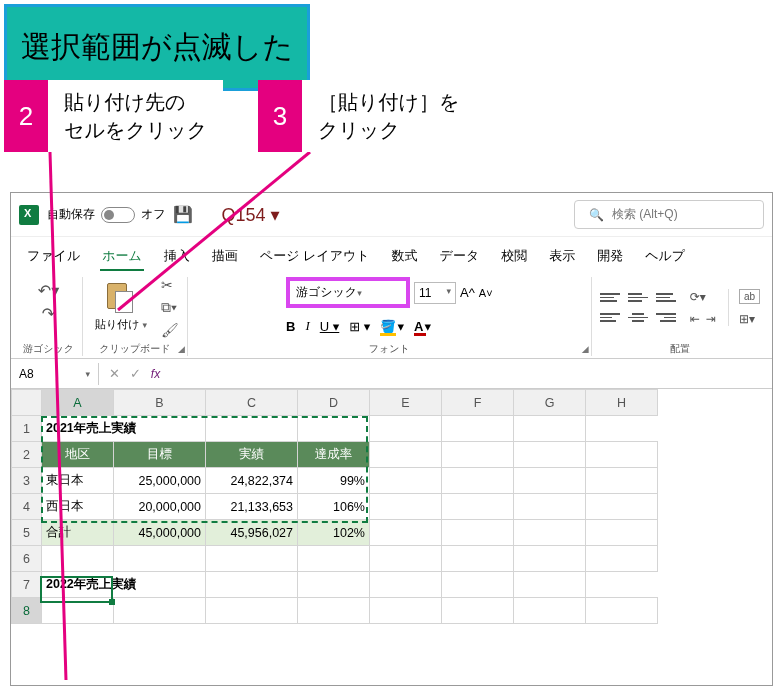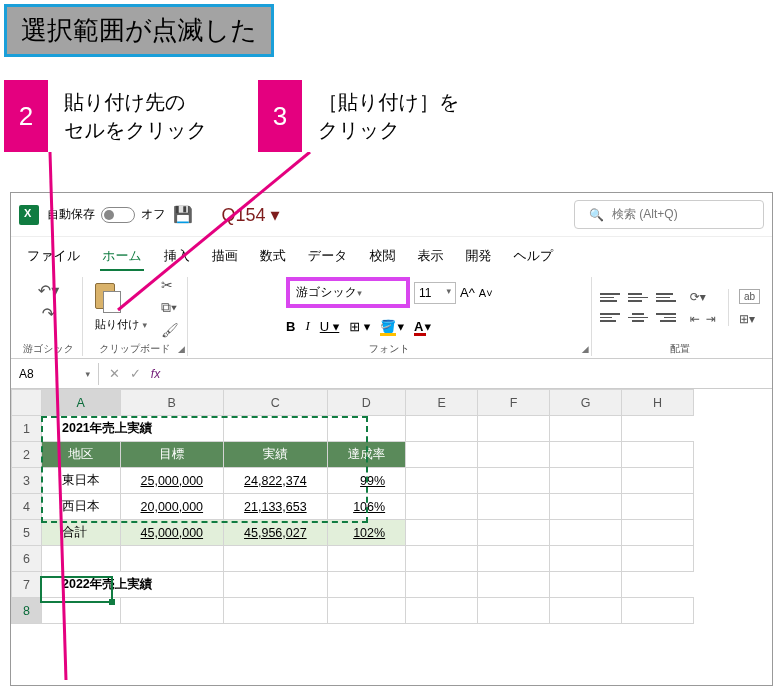--- a/index.html
+++ b/index.html
@@ -3,22 +3,22 @@
 <meta charset="utf-8">
 <style>
   * { box-sizing: border-box; margin: 0; padding: 0; }
   body { font-family: "Yu Gothic", "Meiryo", sans-serif; background: #fff; font-size: 13px; }
   
   .canvas { position: relative; width: 783px; height: 690px; }
   
   
   .callout-top {
     position: absolute; top: 4px; left: 4px;
-    border: 3px solid #1a9fd9; padding: 6px 14px;
-    font-size: 26px; background: #a3a3a3;
+    border: 3px solid #1a9fd9; padding: 20px 14px;
+    font-size: 30px; background: #14b8a6;
   }
   .callout-box {
     position: absolute; display: flex; align-items: stretch;
     font-size: 20px; background: #fff; z-index: 10;
   }
   .callout-num {
     background: #e4007f; color: #fff; width: 44px;
     display: flex; align-items: center; justify-content: center;
     font-size: 26px;
   }
@@ -61,21 +61,21 @@
   .ribbon-group {
     display: flex; flex-direction: column; align-items: center;
     padding: 0 8px; border-right: 1px solid #ddd; position: relative;
   }
   .ribbon-group:last-child { border-right: none; }
   .group-content { display: flex; align-items: center; gap: 6px; flex: 1; }
   .group-label { font-size: 10px; color: #555; margin-top: 4px; }
   .group-launcher { position: absolute; bottom: 2px; right: 2px; font-size: 9px; color: #777; }
   
   .paste-btn {
-    display: flex; flex-direction: column; align-items: flex-start;
+    display: flex; flex-direction: column; align-items: center;
     padding: 2px 4px; gap: 2px;
   }
   .clipboard-icon { width: 28px; height: 32px; position: relative; }
   .clipboard-icon .board { width: 20px; height: 26px; border: 1.5px solid #8a6d3b; border-radius: 2px; background: #d9b26a; position: absolute; left: 0; top: 0; }
   .clipboard-icon .paper { width: 18px; height: 22px; border: 1.5px solid #888; background: #fff; position: absolute; left: 8px; top: 8px; }
   .paste-btn-label { font-size: 11px; }
   .small-icons { display: flex; flex-direction: column; gap: 6px; margin-left: 4px; }
   .scissors, .copy-icn, .brush { font-size: 14px; color: #555; }
   
   .font-select {
@@ -121,22 +121,22 @@
   .grid-table th, .grid-table td {
     border: 1px solid #d4d4d4; font-size: 12.5px;
     height: 26px; overflow: hidden; white-space: nowrap;
   }
   .grid-table th {
     background: #f0f0f0; font-weight: normal; color: #555;
     text-align: center;
   }
   .grid-table th.corner { width: 30px; background: #f0f0f0; }
   .grid-table th.rowh { width: 30px; }
-  .grid-table td { padding: 0 20px; }
-  .grid-table td.num { text-align: right; text-decoration: underline; }
+  .grid-table td { padding: 0 4px; }
+  .grid-table td.num { text-align: right; }
   .grid-table th.active, .grid-table .rowh.active { background: #d6d6d6; color: #0a6b3a; }
   
   .col-A { width: 72px; } .col-B { width: 92px; } .col-C { width: 92px; }
   .col-D { width: 72px; } .col-E { width: 72px; } .col-F { width: 72px; }
   .col-G { width: 72px; } .col-H { width: 72px; }
   
   .header-row td { background: #5a8a5a; color: #fff; text-align: center; font-weight: 500; }
   .data-row td:first-child { background: #e2efda; }
   .total-row td { background: #e2efda; }
   .bold-cell { font-weight: bold; }
@@ -197,20 +197,21 @@
         <span>🔍</span>
         <span>検索 (Alt+Q)</span>
       </div>
     </div>
 
     <div class="tab-row">
       <div class="tab">ファイル</div>
       <div class="tab active">ホーム</div>
       <div class="tab">挿入</div>
       <div class="tab">描画</div>
+      <div class="tab">ページ レイアウト</div>
       <div class="tab">数式</div>
       <div class="tab">データ</div>
       <div class="tab">校閲</div>
       <div class="tab">表示</div>
       <div class="tab">開発</div>
       <div class="tab">ヘルプ</div>
     </div>
 
     <div class="ribbon">
 

